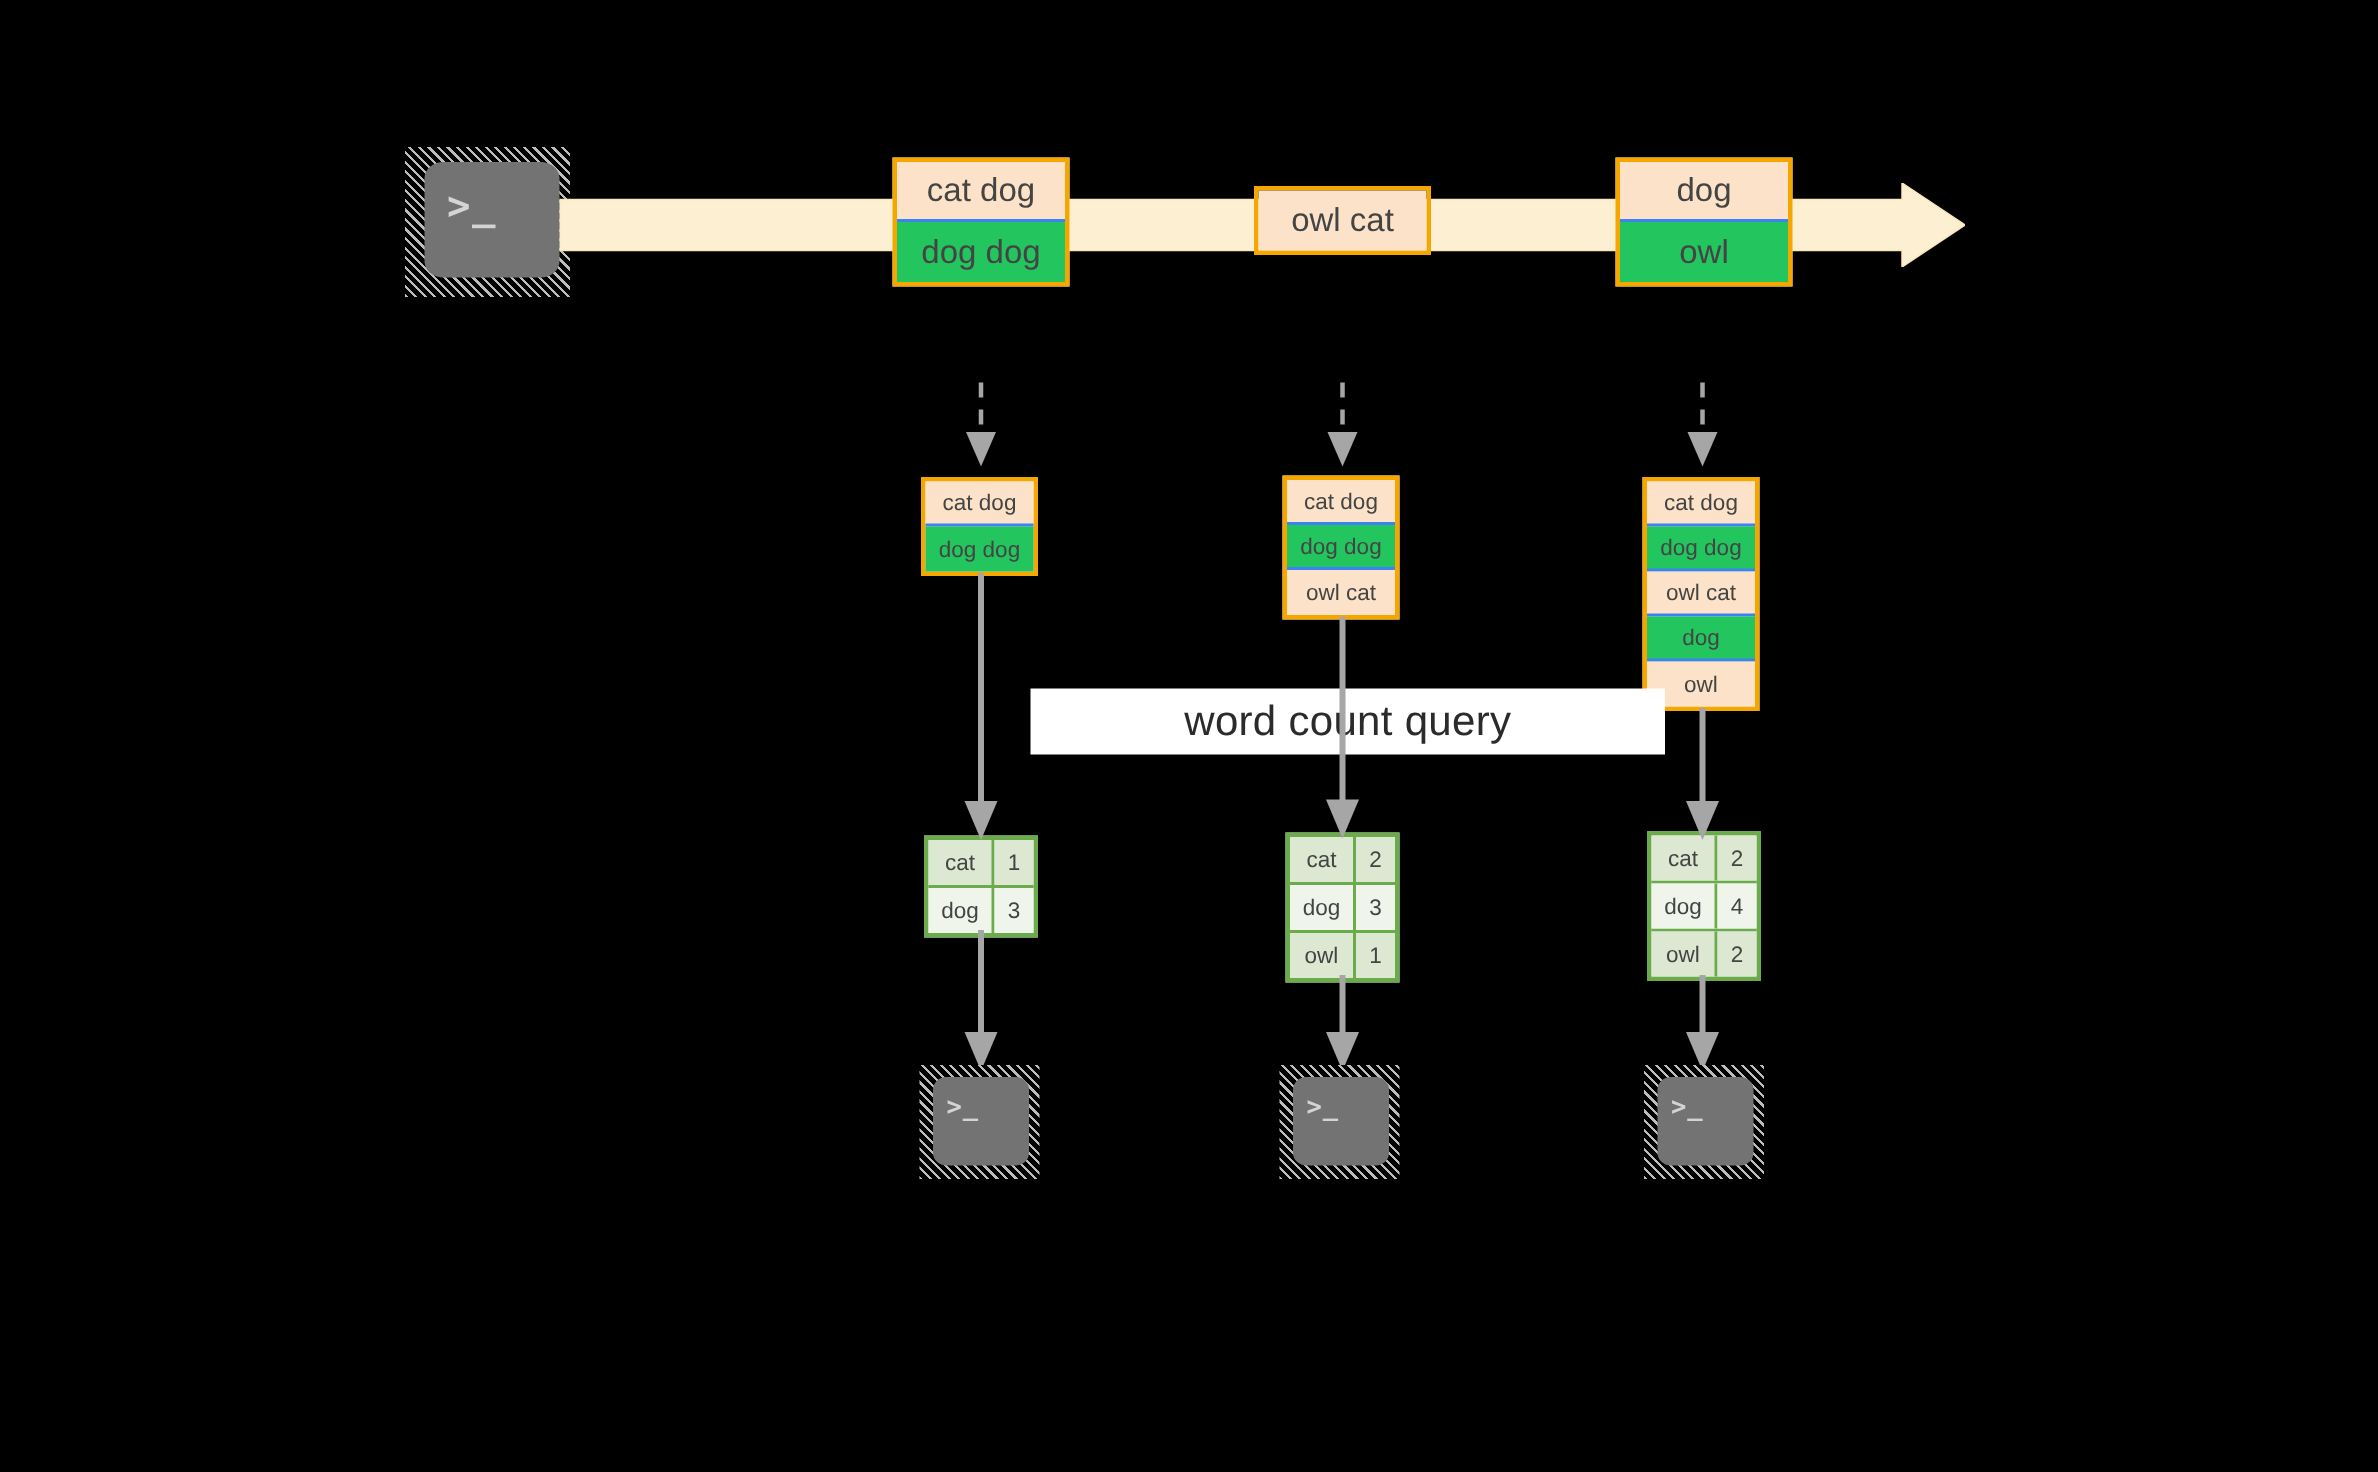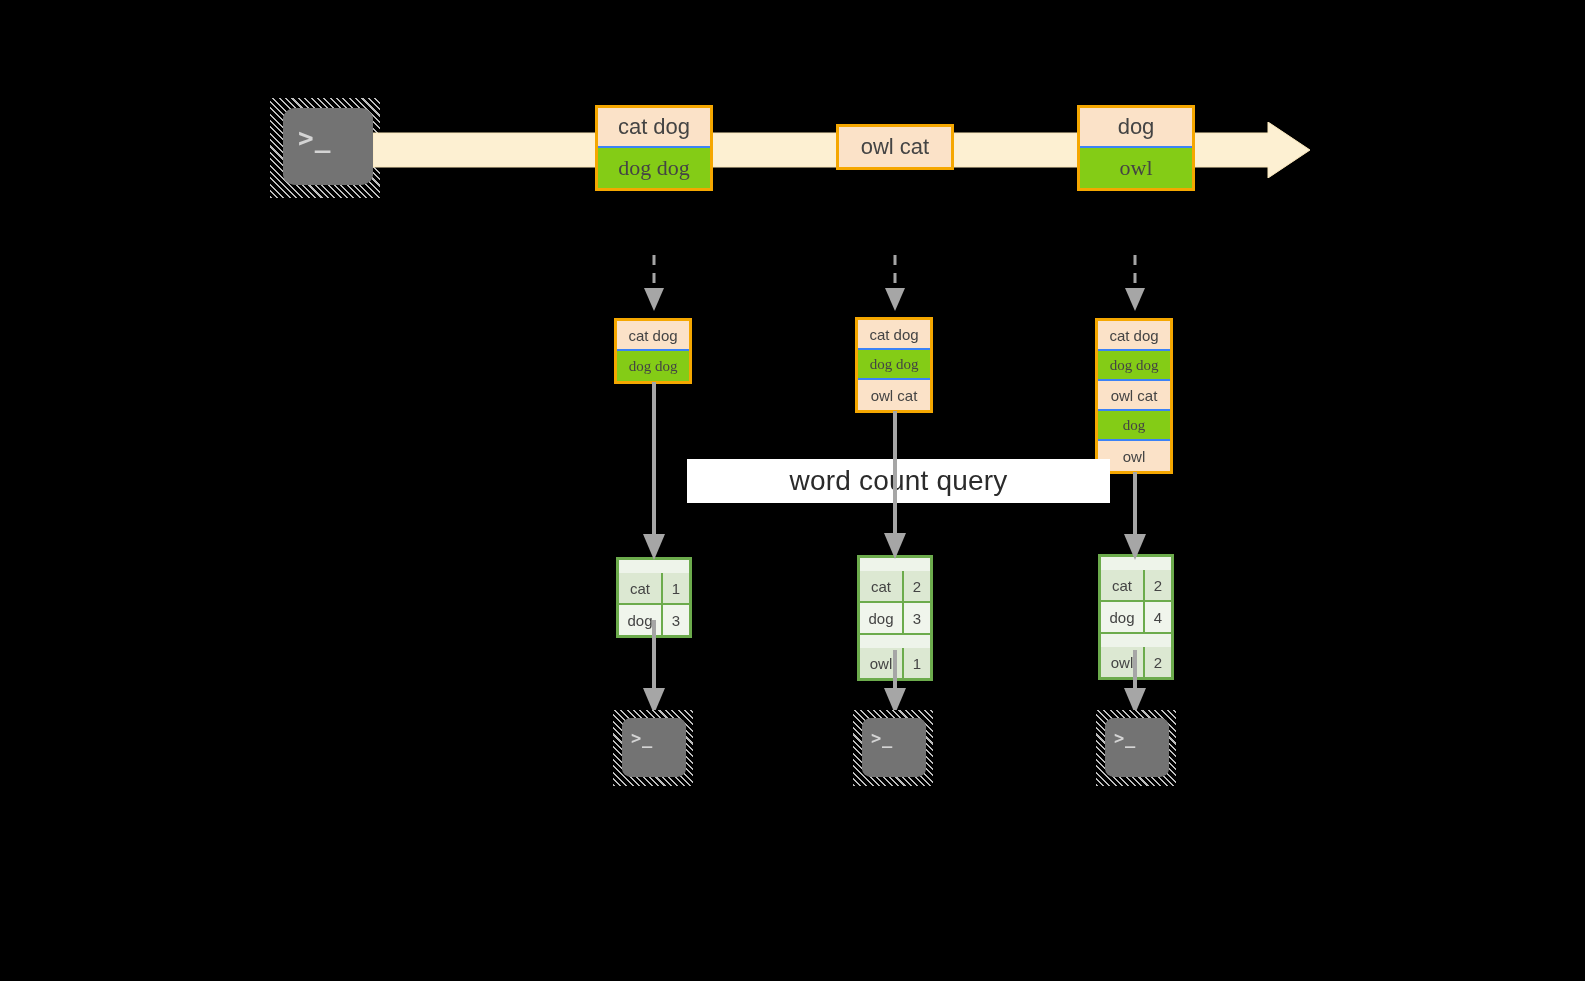--- a/index.html
+++ b/index.html
@@ -75,21 +75,21 @@
     box-sizing: border-box;
     display: flex;
     align-items: center;
     justify-content: center;
     border-bottom: 2px solid #3b82f6;
     color: #444444;
     white-space: nowrap;
   }
   .rec-stack .cell:last-child { border-bottom: none; }
   .rec-stack .cell.shade { background: #fbe2c8; }
-  .rec-stack .cell.plain { background: #84cc16; font-family: Liberation Serif, serif; }
+  .rec-stack .cell.plain { background: #22c55e; }
 
   
   .rec-stack.top { width: 118px; }
   .rec-stack.top .cell { height: 40px; font-size: 22px; }
 
   .rec-top-1 { left: 595px; top: 105px; }
   .rec-top-2 { left: 836px; top: 124px; }
   .rec-top-3 { left: 1077px; top: 105px; }
 
   
@@ -101,21 +101,21 @@
 
   
   .kv-table {
     position: absolute;
     box-sizing: border-box;
     border: 3px solid #6cab4c;
     background: #eef4ea;
   }
   .kv-table .row { display: flex; border-bottom: 2px solid #6cab4c; }
   .kv-table .row:last-child { border-bottom: none; }
-  .kv-table .row.shade .k, .kv-table .row.shade .v { background: #dce8d2; margin-top: 13px; }
+  .kv-table .row.shade .k, .kv-table .row.shade .v { background: #dce8d2; }
   .kv-table .row.plain .k, .kv-table .row.plain .v { background: #f0f5ec; }
   .kv-table .k, .kv-table .v {
     box-sizing: border-box;
     display: flex;
     align-items: center;
     justify-content: center;
     height: 30px;
     font-size: 15px;
     color: #444444;
   }

